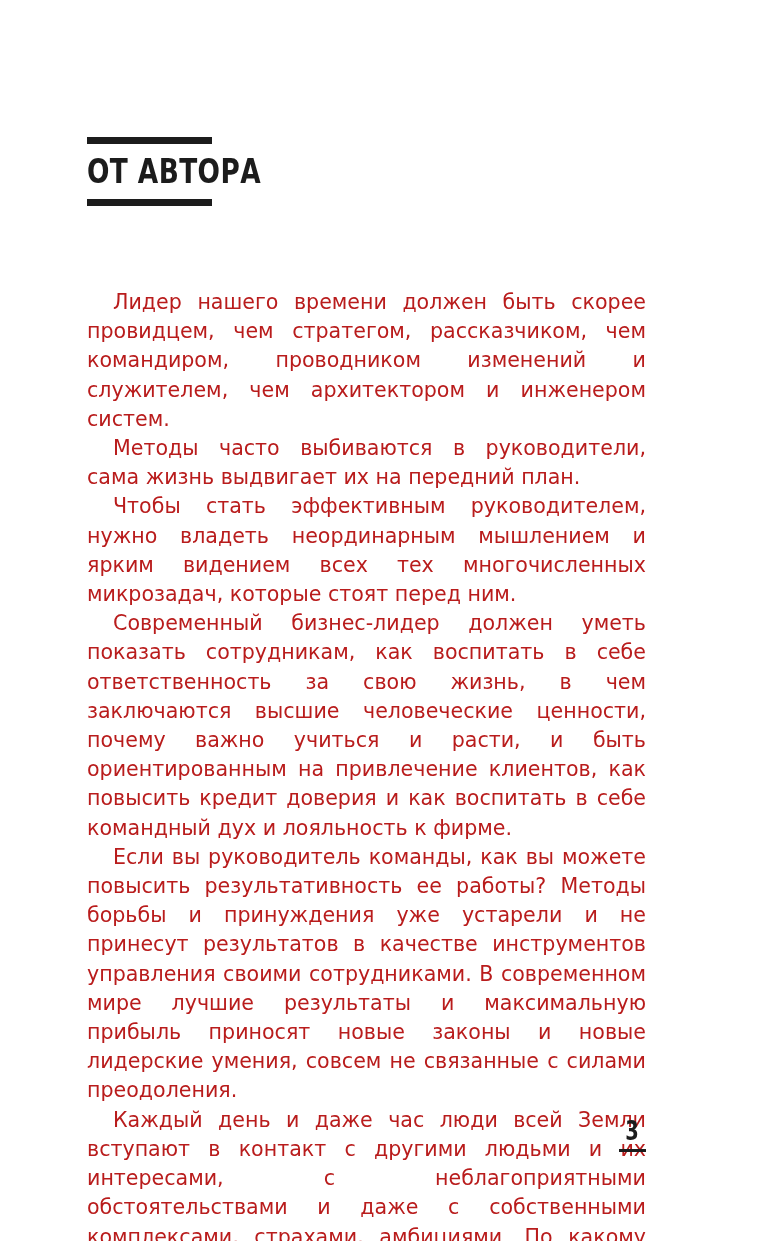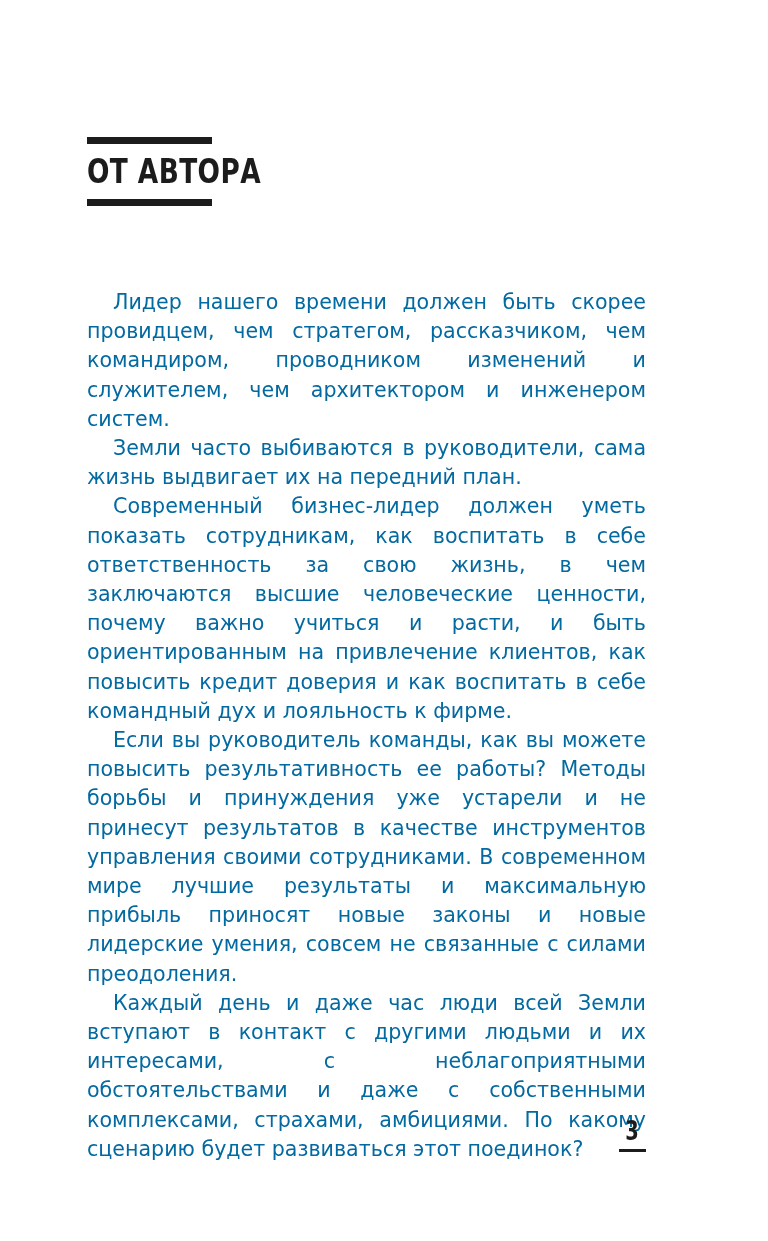--- a/index.html
+++ b/index.html
@@ -59,21 +59,21 @@
     width: 559px;
   }
   .body-col p {
     margin: 0;
     font-size: 20.6px;
     line-height: 29.2px;
     text-align: justify;
     text-justify: inter-word;
     text-indent: 26px;
     hyphens: manual;
-    color: #0369a1;
+    color: #b91c1c;
   }
 
   
   .folio {
     position: absolute;
     left: 612px;
     top: 1118px;
     width: 40px;
     text-align: center;
   }
@@ -99,21 +99,22 @@
 <div class="page">
 
   <div class="chapter-head">
     <div class="rule"></div>
     <div class="chapter-title">ОТ АВТОРА</div>
     <div class="rule"></div>
   </div>
 
   <div class="body-col">
     <p>Лидер нашего времени должен быть скорее провидцем, чем стратегом, рассказчиком, чем командиром, проводником изменений и служителем, чем архитектором и инженером систем.</p>
-    <p>Земли часто выбиваются в руководители, сама жизнь выдвигает их на передний план.</p>
+    <p>Методы часто выбиваются в руководители, сама жизнь выдвигает их на передний план.</p>
+    <p>Чтобы стать эффективным руководителем, нужно владеть неординарным мышлением и ярким видением всех тех многочисленных микрозадач, которые стоят перед ним.</p>
     <p>Современный бизнес-лидер должен уметь показать сотрудникам, как воспитать в себе ответственность за свою жизнь, в чем заключаются высшие человеческие ценности, почему важно учиться и расти, и быть ориентированным на привлечение клиентов, как повысить кредит доверия и как воспитать в себе командный дух и лояльность к фирме.</p>
     <p>Если вы руководитель команды, как вы можете повысить результативность ее работы? Методы борьбы и принуждения уже устарели и не принесут результатов в качестве инструментов управления своими сотрудниками. В современном мире лучшие результаты и максимальную прибыль приносят новые законы и новые лидерские умения, совсем не связанные с силами преодоления.</p>
     <p>Каждый день и даже час люди всей Земли вступают в контакт с другими людьми и их интересами, с неблагоприятными обстоятельствами и даже с собственными комплексами, страхами, амбициями. По какому сценарию будет развиваться этот поединок?</p>
   </div>
 
   <div class="folio">
     <span class="folio-num">3</span>
     <div class="folio-rule"></div>
   </div>
 

